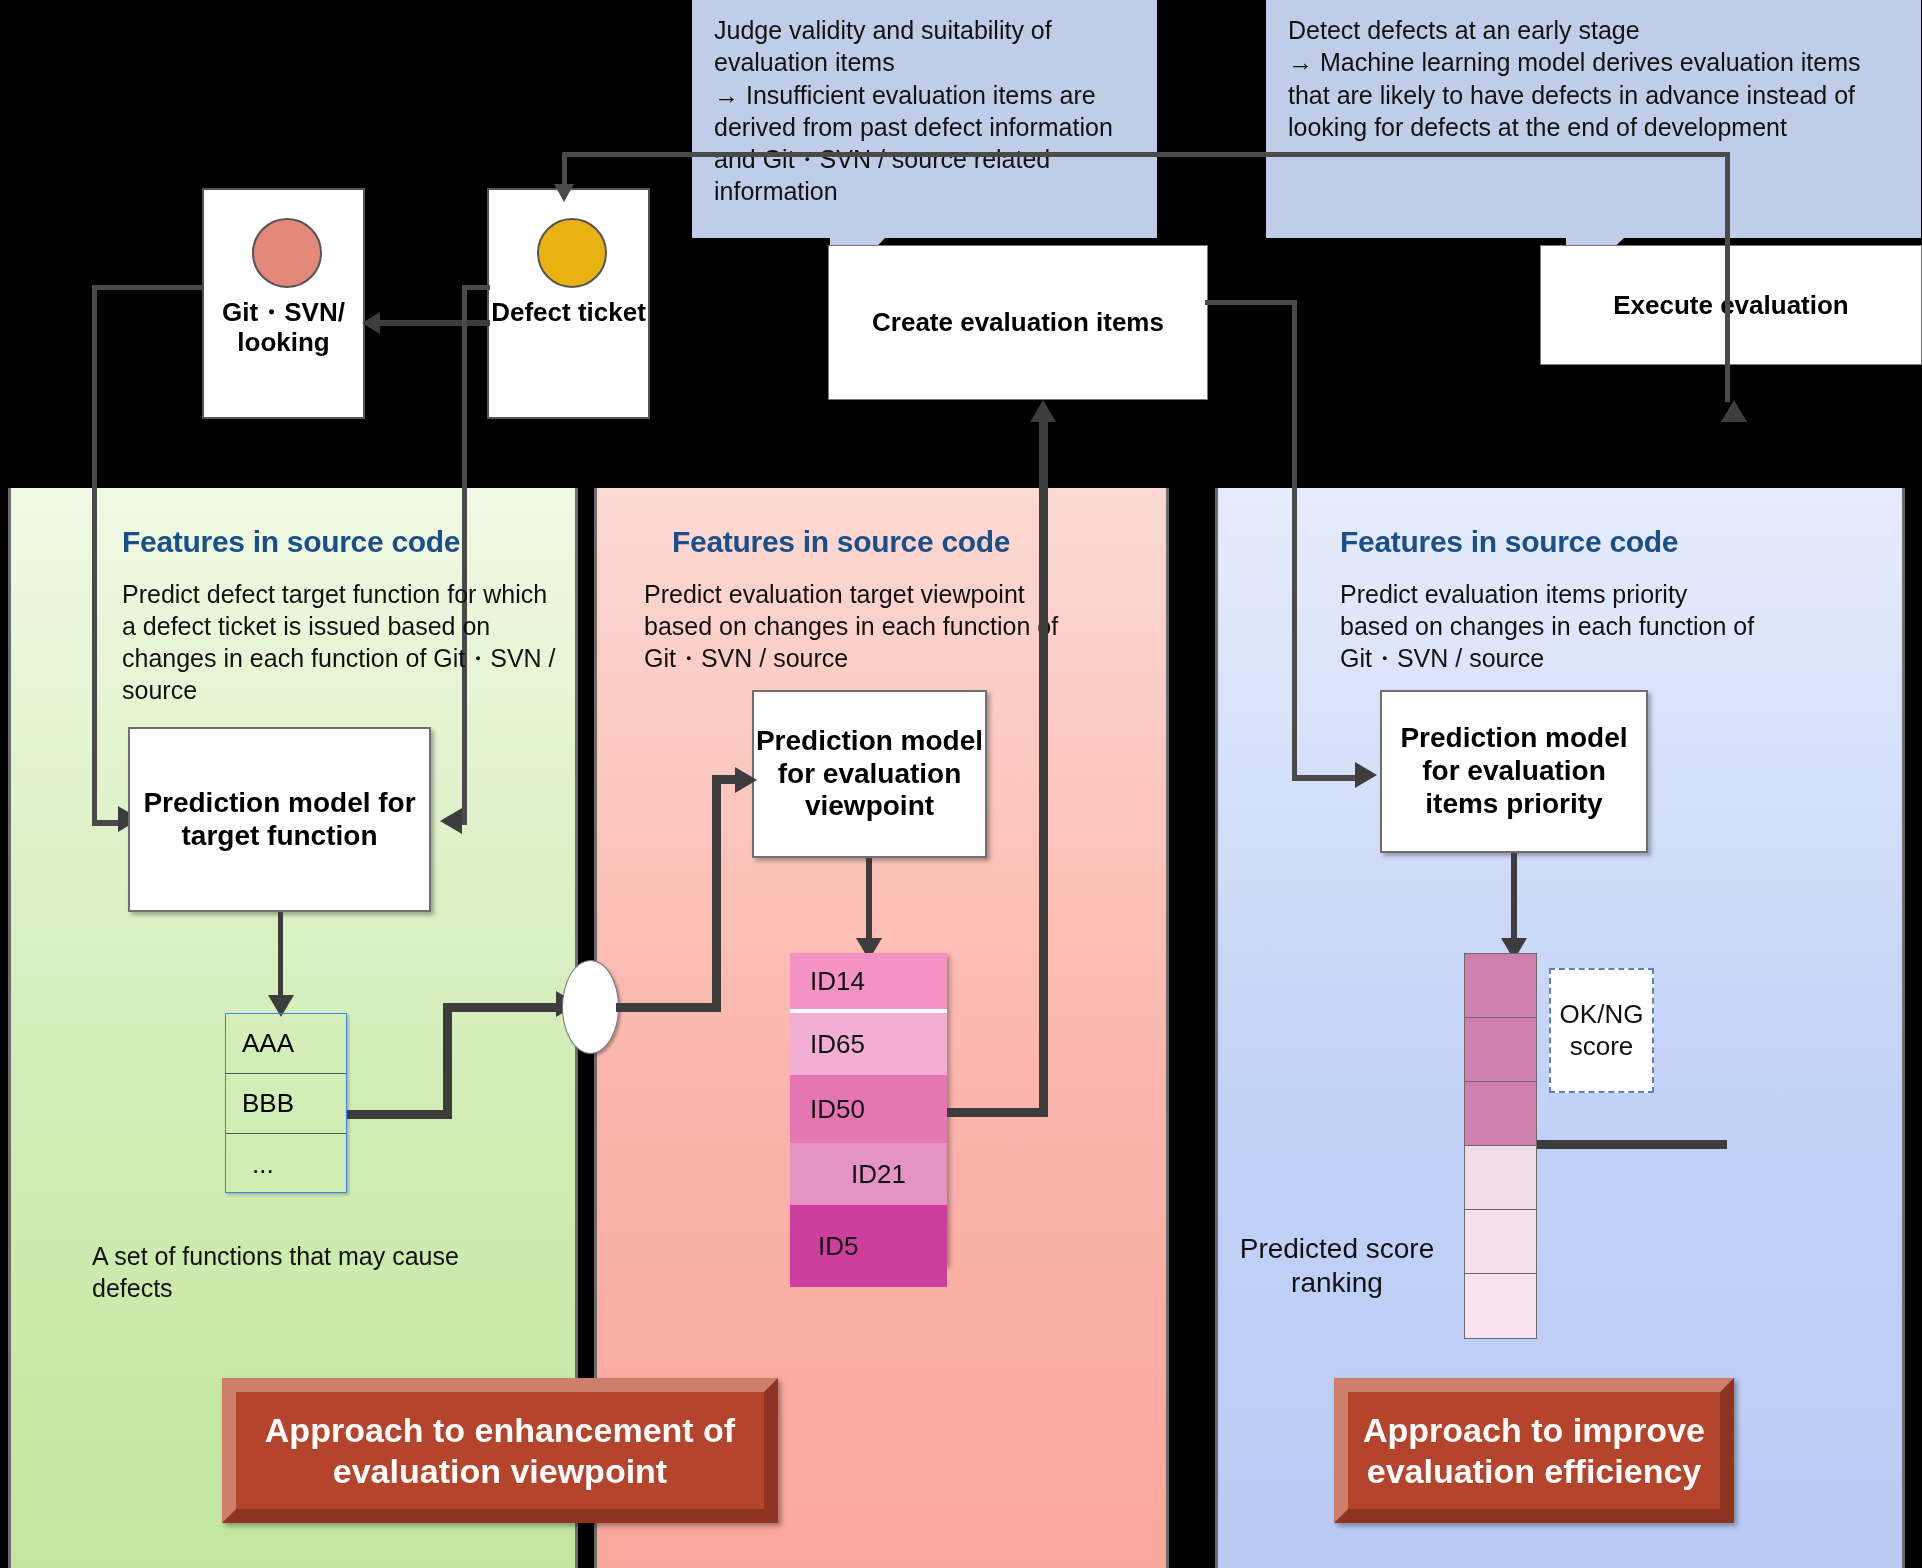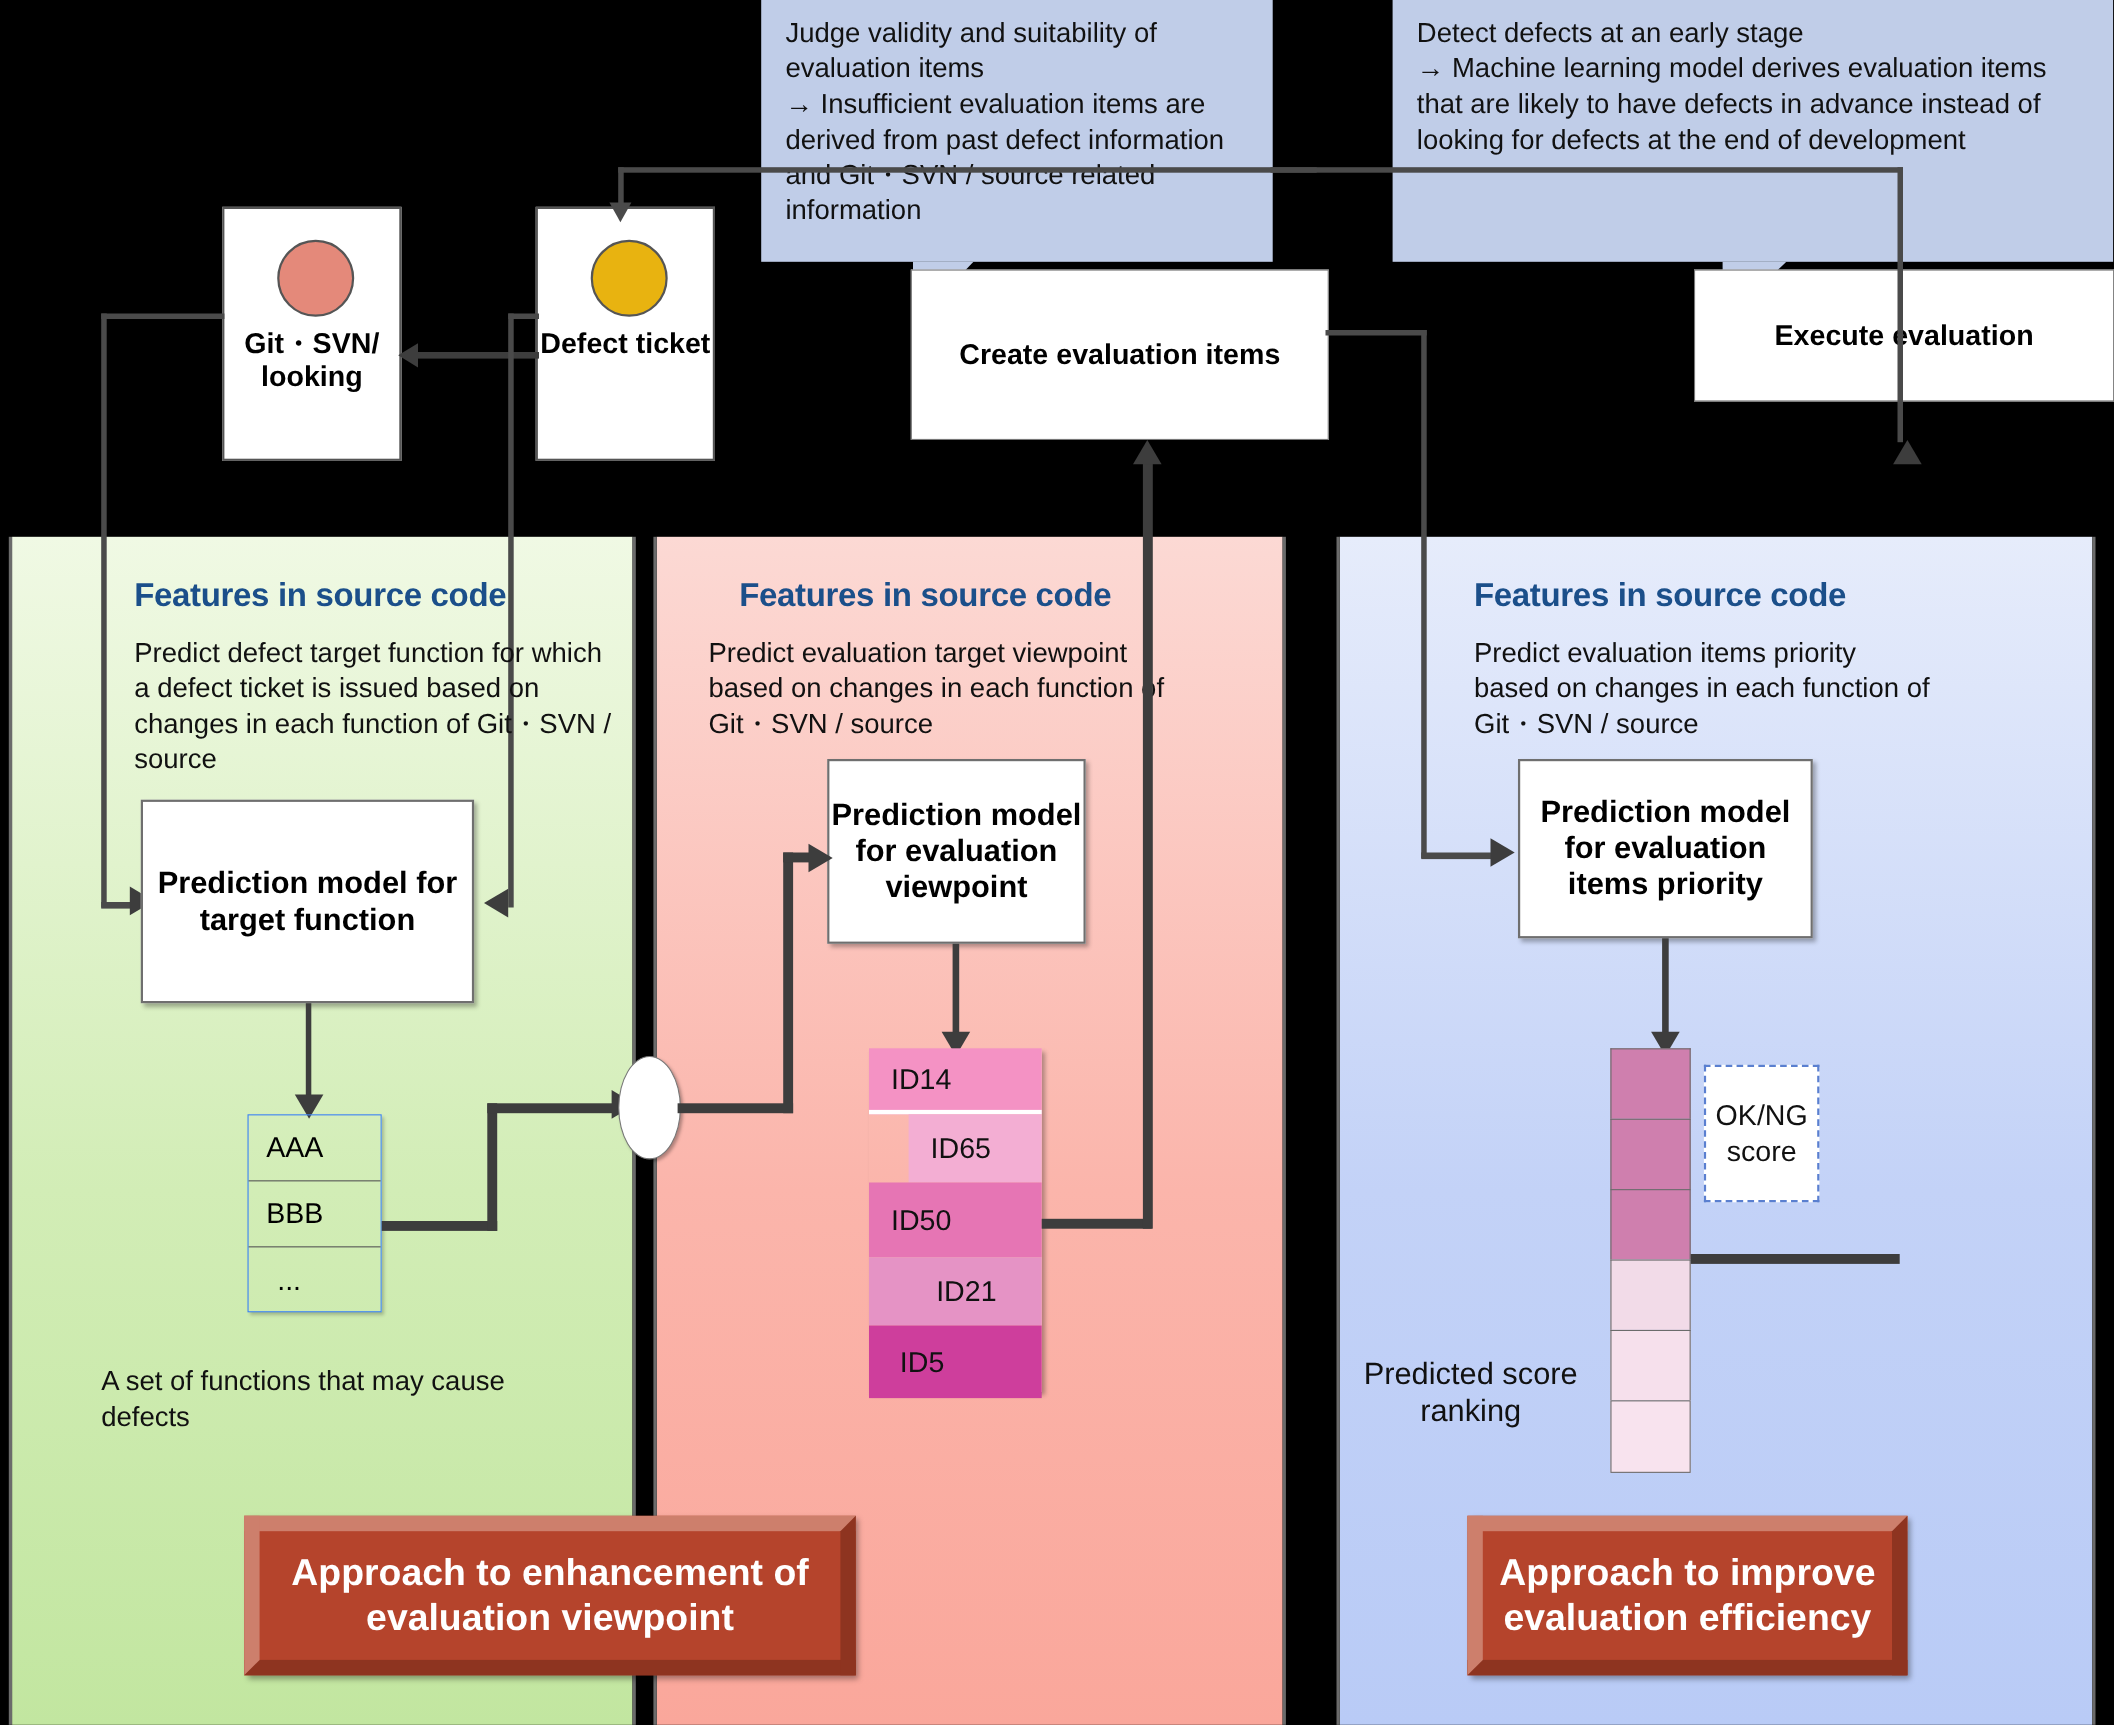--- a/index.html
+++ b/index.html
@@ -185,30 +185,30 @@
 <div class="ln" style="left:712px;top:775px;width:28px;height:9px;"></div>
 <div class="arrow" style="left:735px;top:767px;border-left:22px solid #3d3d3d;border-top:13px solid transparent;border-bottom:13px solid transparent;"></div>
 
 <div class="ln" style="left:866px;top:858px;width:6px;height:88px;"></div>
 <div class="arrow" style="left:856px;top:938px;border-top:22px solid #3d3d3d;border-left:13px solid transparent;border-right:13px solid transparent;"></div>
 
 <div class="abs idlist" style="left:790px;top:953px;width:157px;height:312px;">
   <div class="idrow" style="height:60px;background:#f492c4;border-bottom:4px solid #fff;">
     <span>ID14</span>
   </div>
-  <div class="idrow" style="height:62px;background:#f3aed3;margin-left:36px;">
+  <div class="idrow" style="height:62px;background:#f3aed3;">
     <span>ID65</span>
   </div>
   <div class="idrow" style="height:68px;background:#e675b4;">
     <span>ID50</span>
   </div>
   <div class="idrow" style="height:62px;background:#e593c5;justify-content:center;">
     <span>ID21</span>
   </div>
-  <div class="idrow" style="height:66px;background:#ce3e9c;">
+  <div class="idrow" style="height:82px;background:#ce3e9c;">
     <span style="padding-left:8px;">ID5</span>
   </div>
 </div>
 
 <div class="ln" style="left:947px;top:1108px;width:100px;height:9px;"></div>
 <div class="ln" style="left:1039px;top:420px;width:9px;height:697px;"></div>
 <div class="arrow" style="left:1030px;top:400px;border-bottom:22px solid #3d3d3d;border-left:13px solid transparent;border-right:13px solid transparent;"></div>
 
 <div class="abs feat-title" style="left:1340px;top:525px;">Features in source code</div>
 <div class="abs feat-body" style="left:1340px;top:578px;width:420px;">Predict evaluation items priority based on changes in each function of Git・SVN / source</div>

